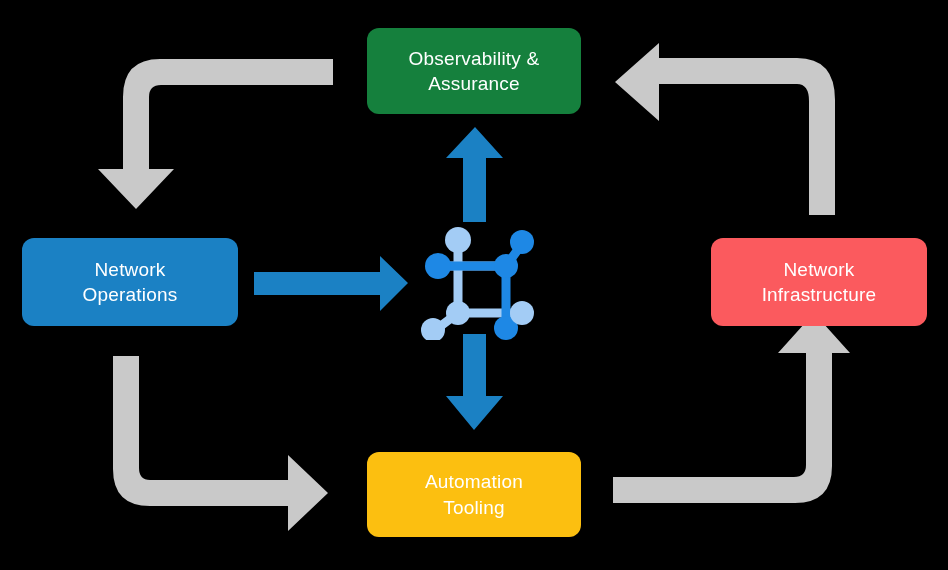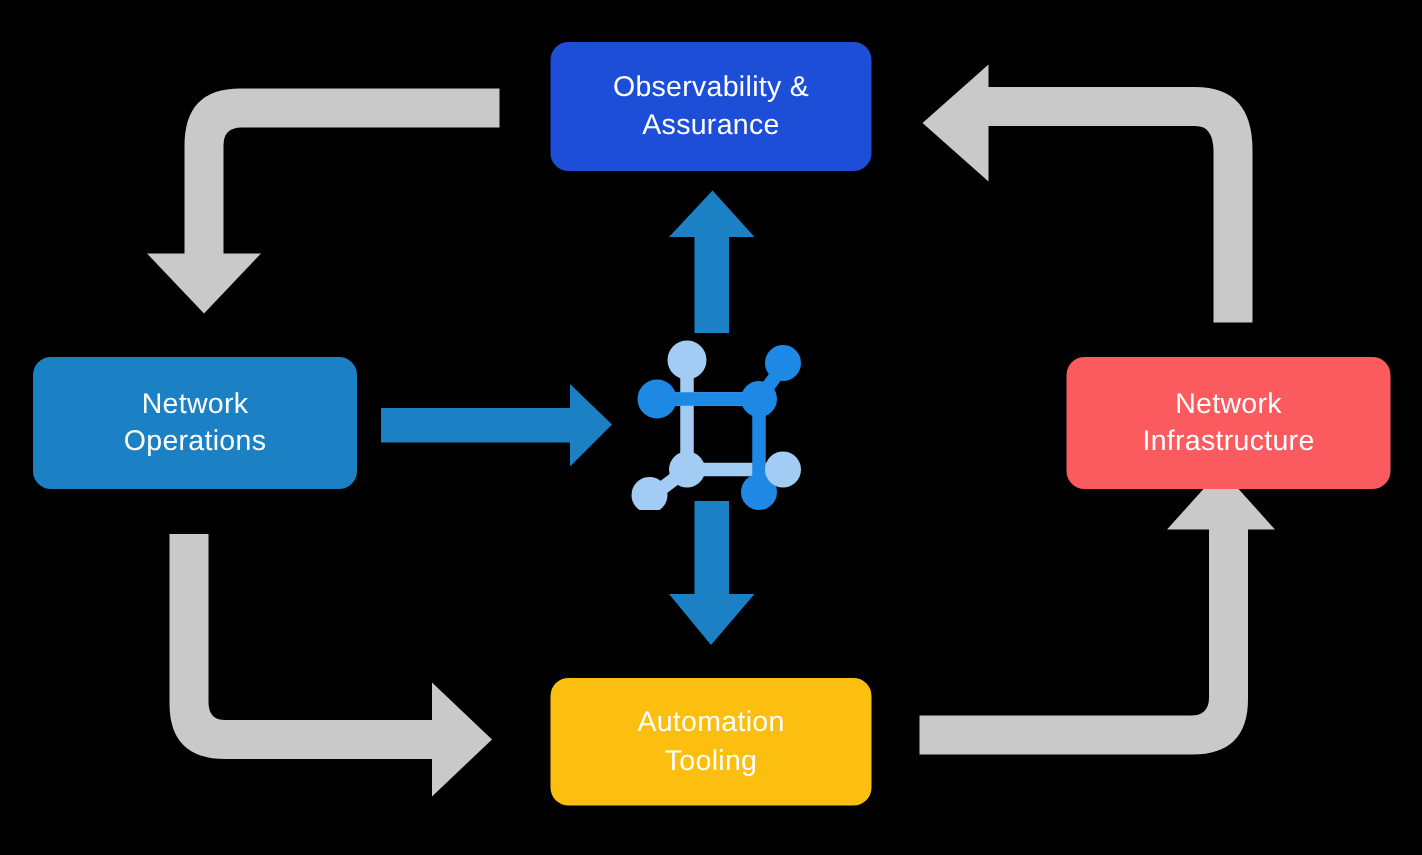--- a/index.html
+++ b/index.html
@@ -121,21 +121,21 @@
       <circle cx="88" cy="48" r="12" fill="#1E88E5"></circle>
       <circle cx="104" cy="24" r="12" fill="#1E88E5"></circle>
       <circle cx="88" cy="110" r="12" fill="#1E88E5"></circle>
       <circle cx="40" cy="22" r="13" fill="#A3CCF5"></circle>
       <circle cx="40" cy="95" r="12" fill="#A3CCF5"></circle>
       <circle cx="104" cy="95" r="12" fill="#A3CCF5"></circle>
       <circle cx="15" cy="112" r="12" fill="#A3CCF5"></circle>
     </g>
   </svg>
 
-  <div id="box-observability" class="node-box" style="background:#1d4ed8">
+  <div id="box-observability" class="node-box" style="background:#15803d">
     <span class="node-label">Observability &amp;
 Assurance</span>
   </div>
 
   <div id="box-operations" class="node-box" style="background:#1B81C4">
     <span class="node-label">Network
 Operations</span>
   </div>
 
   <div id="box-infrastructure" class="node-box" style="background:#FB5A5E">

